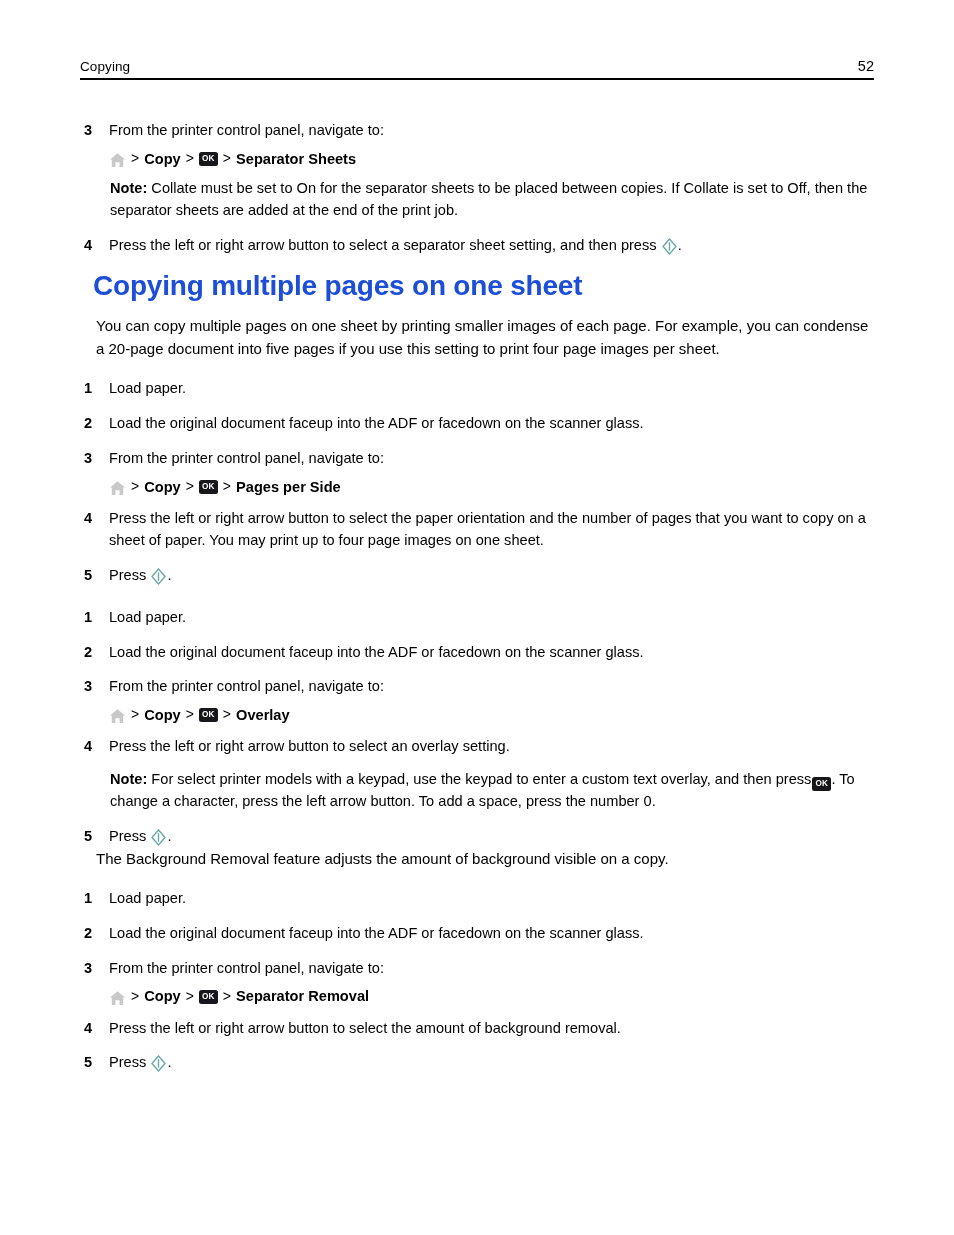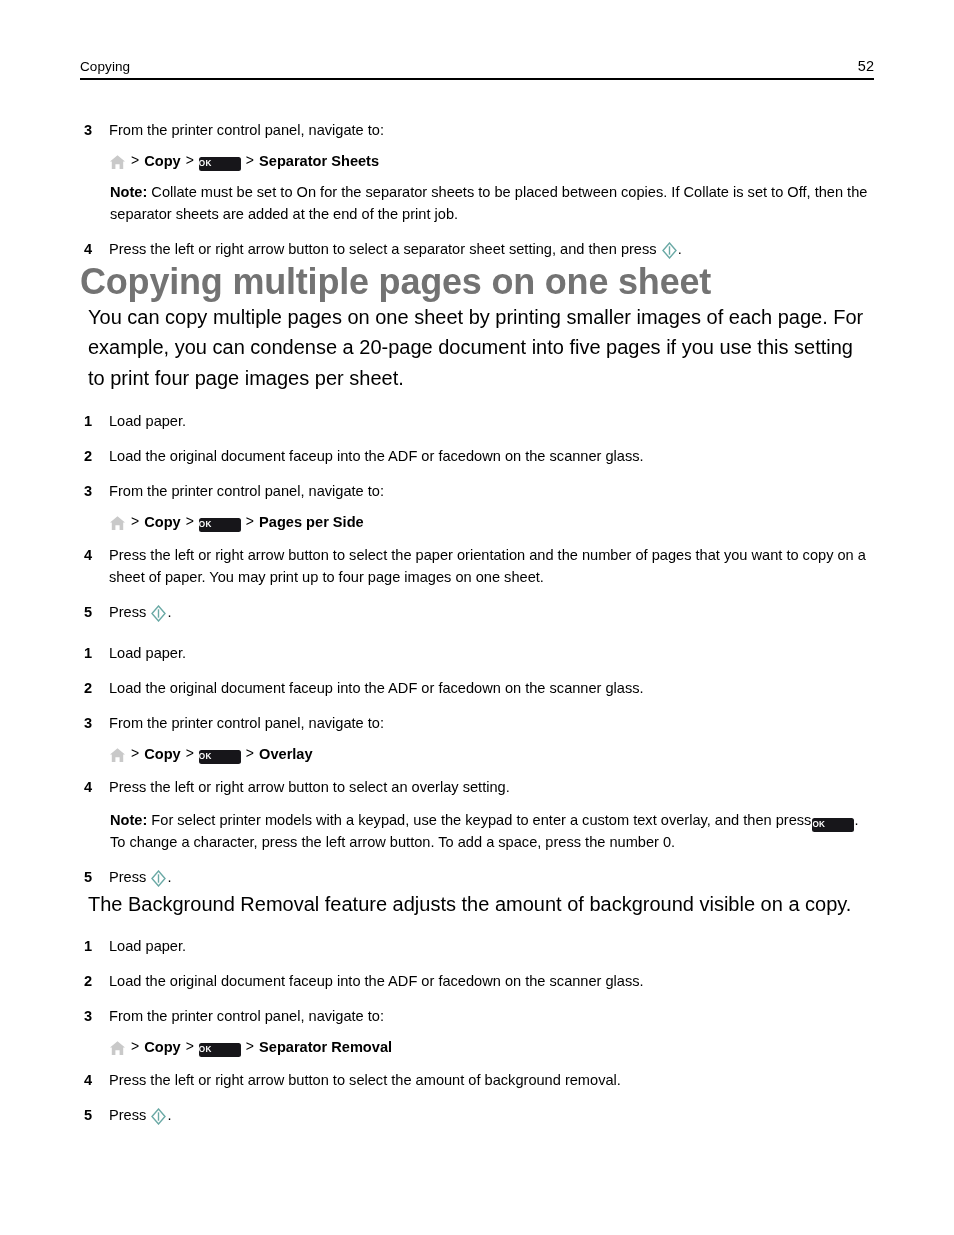--- a/index.html
+++ b/index.html
@@ -49,37 +49,37 @@
   
   .content {
     position: absolute;
     top: 120px;
     left: 80px;
     width: 794px;
   }
 
   
   h2.section-title {
-    font-size: 36px;
+    font-size: 28px;
     font-weight: bold;
-    margin: 0;
+    margin: 13px;
     padding: 0;
     line-height: 1.15;
     letter-spacing: -0.2px;
-    color: #737373;
+    color: #1d4ed8;
   }
   .h-copying-multiple { margin-top: 43px; margin-bottom: 18px; }
   .h-overlay          { margin-top: 44px; margin-bottom: 18px; }
   .h-background       { margin-top: 45px; margin-bottom: 18px; }
 
   
   p.body-text {
-    font-size: 20px;
+    font-size: 15px;
     line-height: 1.52;
-    margin: 0 0 6px 8px;
+    margin: 0 0 6px 16px;
     color: #000;
   }
 
   
   ol.steps {
     list-style: none;
     margin: 0;
     padding: 0;
   }
   ol.steps > li {
@@ -133,35 +133,34 @@
   .icon-home {
     display: inline-block;
     width: 17px;
     height: 16px;
     vertical-align: -3px;
     position: relative;
     top: 1px;
   }
   .icon-ok {
     display: inline-block;
-    width: 42px;
+    width: 19px;
     height: 14px;
     background: #17161a;
     border-radius: 2.5px;
     color: #ffffff;
     font-size: 8.2px;
     font-weight: bold;
     line-height: 14px;
-    text-align: left;
+    text-align: center;
     letter-spacing: 0.3px;
     vertical-align: -2px;
     position: relative;
     top: 0px;
     font-family: "Liberation Sans", sans-serif;
-    margin-top: 6px;
   }
   .icon-ok.inline-ok {
     vertical-align: -2px;
     margin-left: 1px;
   }
   .icon-start {
     display: inline-block;
     width: 15px;
     height: 17px;
     vertical-align: -4px;

